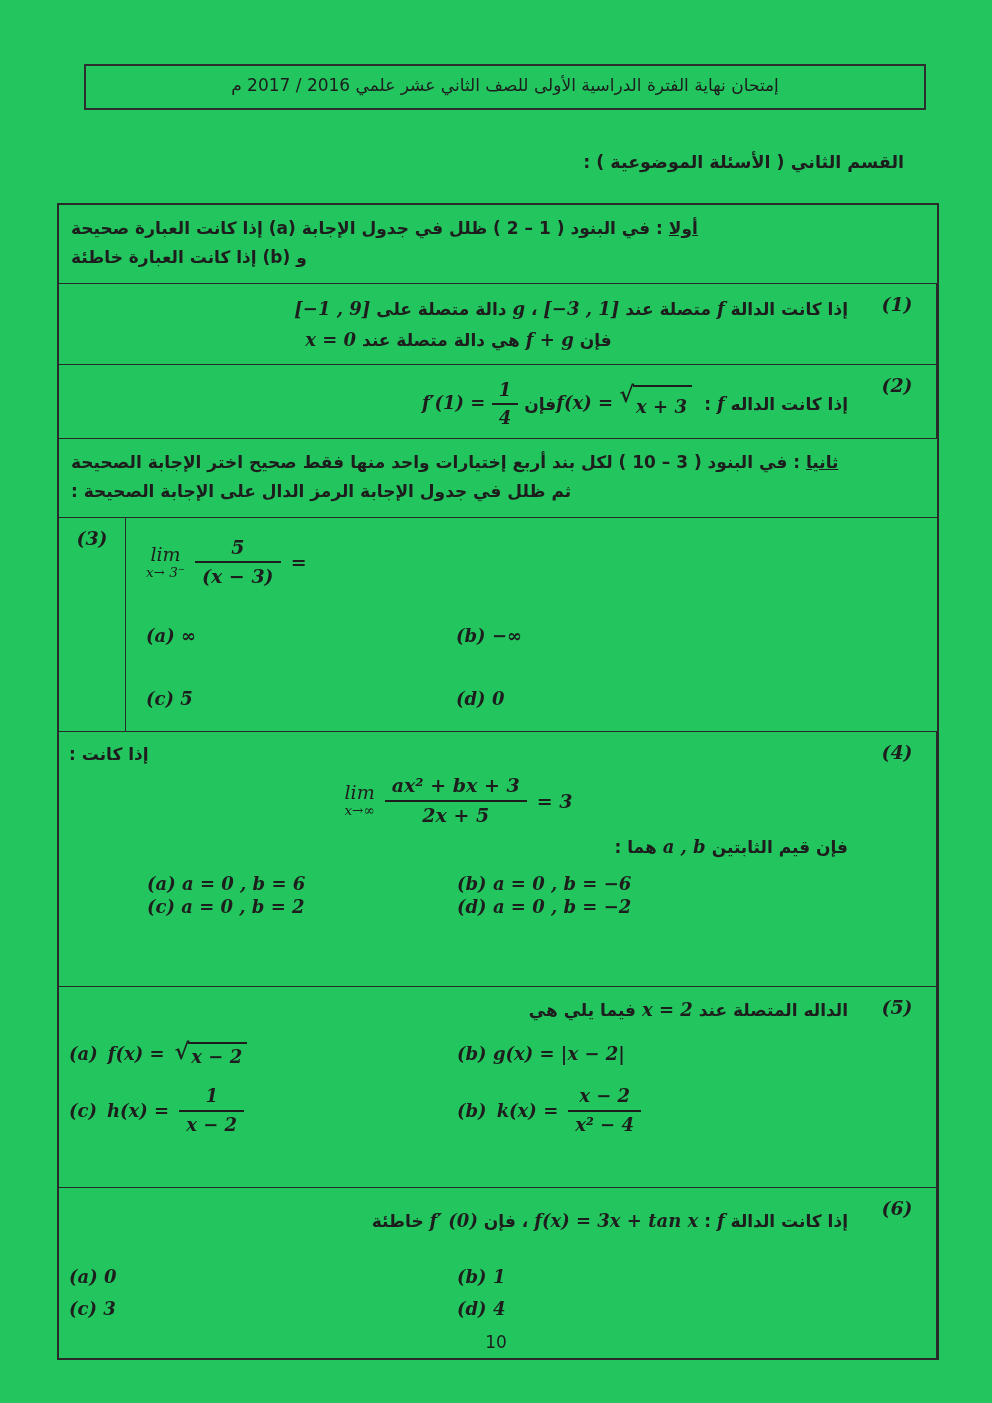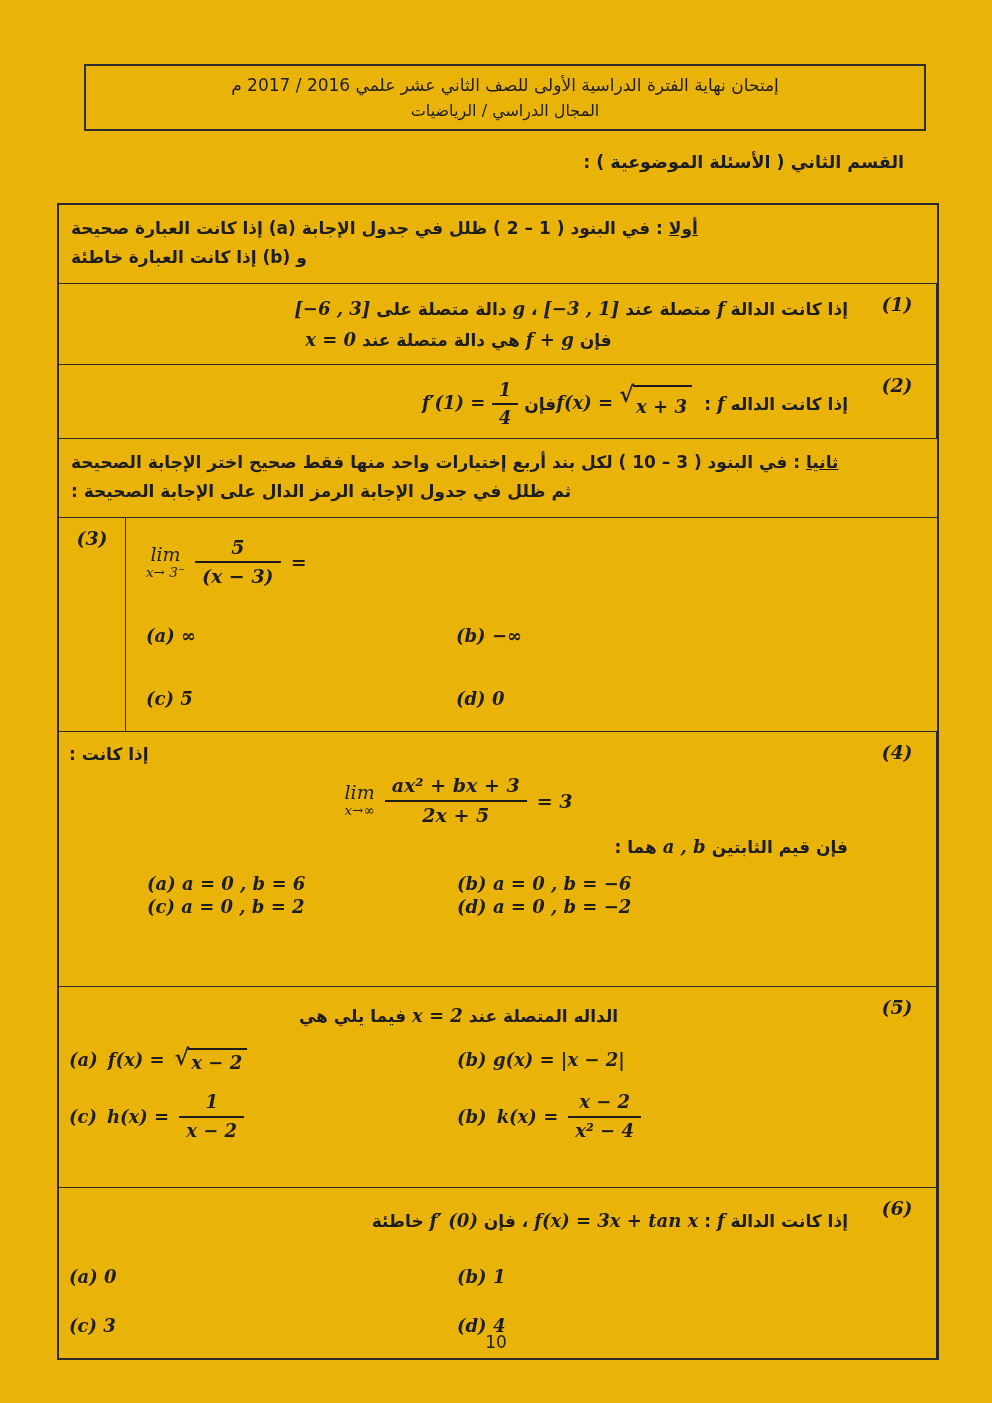--- a/index.html
+++ b/index.html
@@ -1,17 +1,17 @@
 <!DOCTYPE html>
 <html lang="ar"><head>
 <meta charset="utf-8">
 <style>
   html,body{margin:0;padding:0;}
   body{width:992px;height:1403px;background:#e9e9e6;}
-  .page{position:relative;width:992px;height:1403px;background:#eab308;color:#1d1d1d;
+  .page{position:relative;width:992px;height:1403px;background:#22c55e;color:#1d1d1d;
         font-family:"DejaVu Sans",sans-serif;overflow:hidden;}
 
   
   .header-box{position:absolute;left:84px;top:64px;width:818px;border:2px solid #2e2e2e;
               padding:7px 10px 9px;text-align:center;direction:rtl;}
   .header-line1{font-size:17px;line-height:1.5;}
   .header-line2{font-size:16px;margin-top:2px;}
 
   .section-title{position:absolute;right:88px;top:152px;font-size:17.5px;font-weight:700;direction:rtl;}
 
@@ -62,38 +62,37 @@
   .expr{display:flex;align-items:center;gap:10px;direction:ltr;}
   .expr .eq{font-size:19px;}
   .q3-expr{margin:10px 0 0 10px;}
   .q4-expr{justify-content:center;margin-top:10px;}
 
   .opts{display:grid;direction:ltr;text-align:left;
         font-family:"DejaVu Serif",serif;font-style:italic;font-weight:700;font-size:18px;}
   .q3-opts{grid-template-columns:310px 1fr;row-gap:42px;margin:36px 0 14px 10px;}
   .q4-opts{grid-template-columns:310px 1fr;row-gap:2px;margin:16px 0 12px 78px;}
   .q5-opts{grid-template-columns:388px 1fr;row-gap:18px;margin:20px 0 8px 0;align-items:center;}
-  .q6-opts{grid-template-columns:388px 1fr;row-gap:28px;margin:28px 0 12px 0;}
+  .q6-opts{grid-template-columns:388px 1fr;row-gap:11px;margin:28px 0 12px 0;}
   .mopt{display:flex;align-items:center;gap:10px;}
 
   .q4-intro{text-align:left;padding:4px 4px 0 0;}
   .q4-after{text-align:right;margin-top:8px;padding-left:4px;}
-  .q5-title{text-align:center;margin-top:10px;}
+  .q5-title{text-align:right;margin-top:4px;}
   .q6-title{text-align:right;margin-top:8px;padding-left:10px;line-height:1.9;}
 
   .page-number{position:absolute;left:0;right:0;top:1332px;text-align:center;font-size:17px;}
 </style>
 </head>
 <body>
 
 <div class="page">
 
   <div class="header-box">
     <div class="header-line1">إمتحان نهاية الفترة الدراسية الأولى للصف الثاني عشر علمي 2016 / 2017 م</div>
-    <div class="header-line2">المجال الدراسي / الرياضيات</div>
   </div>
 
   <div class="section-title">القسم الثاني ( الأسئلة الموضوعية ) :</div>
 
   <div class="exam-table">
 
     <div class="row intro-row">
       <div>
         <span class="intro-term">أولا</span>
         <span>: في البنود ( 1 – 2 ) ظلل في جدول الإجابة (a) إذا كانت العبارة صحيحة</span>
@@ -105,21 +104,21 @@
       <div class="num-cell">(1)</div>
       <div class="q-content">
         <div class="ar q1-line1">
           <span>إذا كانت الدالة</span>
           <span class="m" dir="ltr">f</span>
           <span>متصلة عند</span>
           <span class="m" dir="ltr">[−3 , 1]</span>
           <span>،</span>
           <span class="m" dir="ltr">g</span>
           <span>دالة متصلة على</span>
-          <span class="m" dir="ltr">[−6 , 3]</span>
+          <span class="m" dir="ltr">[−1 , 9]</span>
         </div>
         <div class="ar q1-line2">
           <span>فإن</span>
           <span class="m" dir="ltr">f + g</span>
           <span>هي دالة متصلة عند</span>
           <span class="m" dir="ltr">x = 0</span>
         </div>
       </div>
     </div>
 

